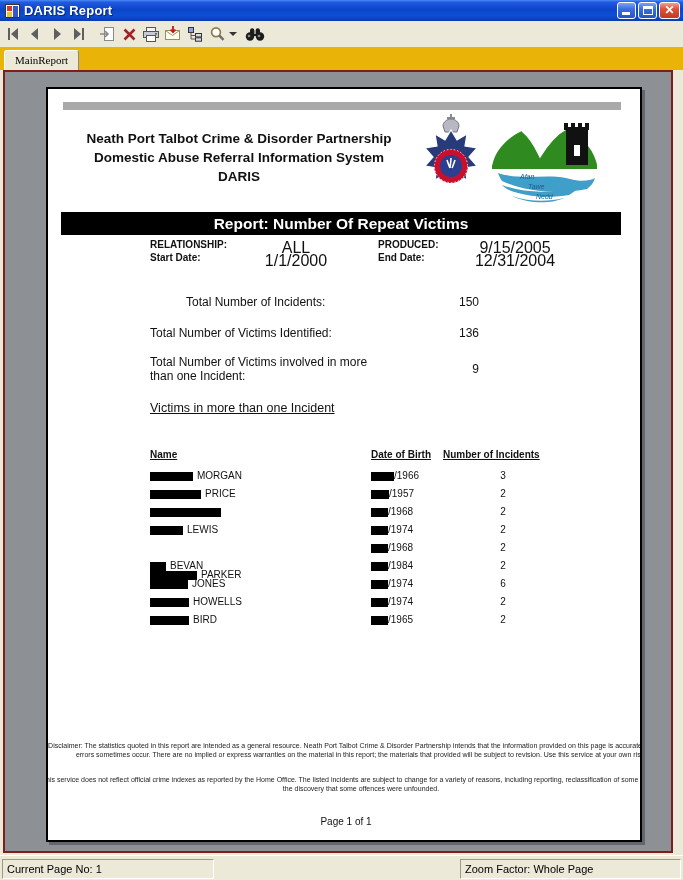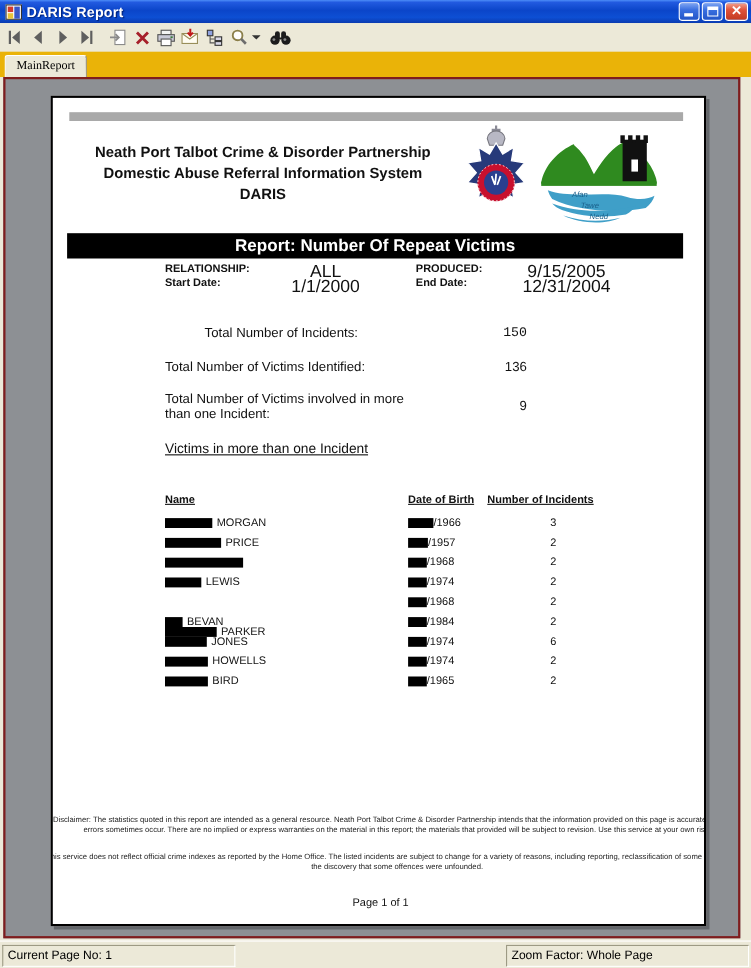--- a/index.html
+++ b/index.html
@@ -236,21 +236,21 @@
     <div class="abs param-label" style="left:102px; top:150px;">RELATIONSHIP:</div>
     <div class="abs param-value" style="left:208px; top:150px; width:80px;">ALL</div>
     <div class="abs param-label" style="left:330px; top:150px;">PRODUCED:</div>
     <div class="abs param-value" style="left:422px; top:150px; width:90px;">9/15/2005</div>
     <div class="abs param-label" style="left:102px; top:163px;">Start Date:</div>
     <div class="abs param-value" style="left:208px; top:163px; width:80px;">1/1/2000</div>
     <div class="abs param-label" style="left:330px; top:163px;">End Date:</div>
     <div class="abs param-value" style="left:422px; top:163px; width:90px;">12/31/2004</div>
 
     <div class="abs total-label" style="left:102px; top:206px;margin-left:36px;">Total Number of Incidents:</div>
-    <div class="abs total-value" style="left:351px; top:206px; width:80px;font-family:Liberation Mono, monospace;">150</div>
+    <div class="abs total-value" style="left:351px; top:206px; width:80px;">150</div>
     <div class="abs total-label" style="left:102px; top:237px;">Total Number of Victims Identified:</div>
     <div class="abs total-value" style="left:351px; top:237px; width:80px;">136</div>
     <div class="abs total-label" style="left:102px; top:266px; width:222px; line-height:14px;">Total Number of Victims involved in more than one Incident:</div>
     <div class="abs total-value" style="left:351px; top:273px; width:80px;">9</div>
 
     <div class="abs section-heading">Victims in more than one Incident</div>
 
     <div class="abs th" style="left:102px; top:360px;">Name</div>
     <div class="abs th" style="left:323px; top:360px;">Date of Birth</div>
     <div class="abs th" style="left:395px; top:360px;">Number of Incidents</div>

